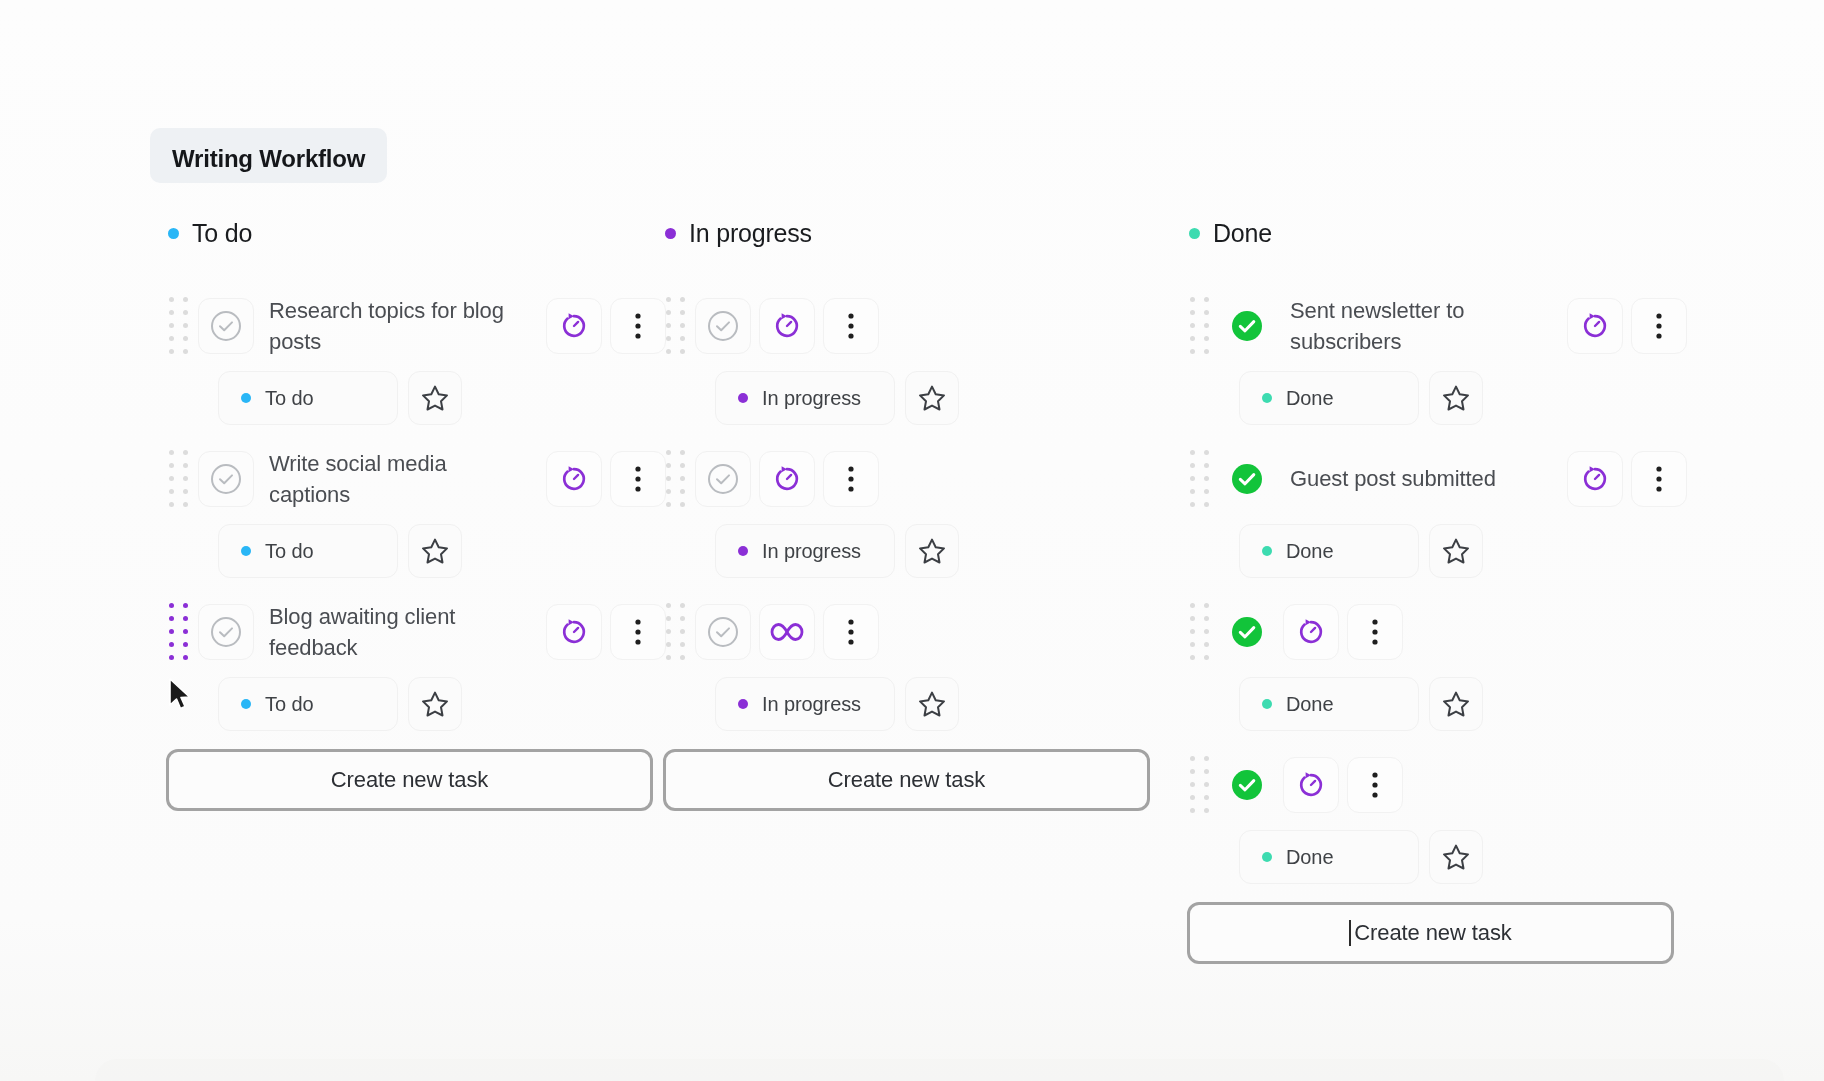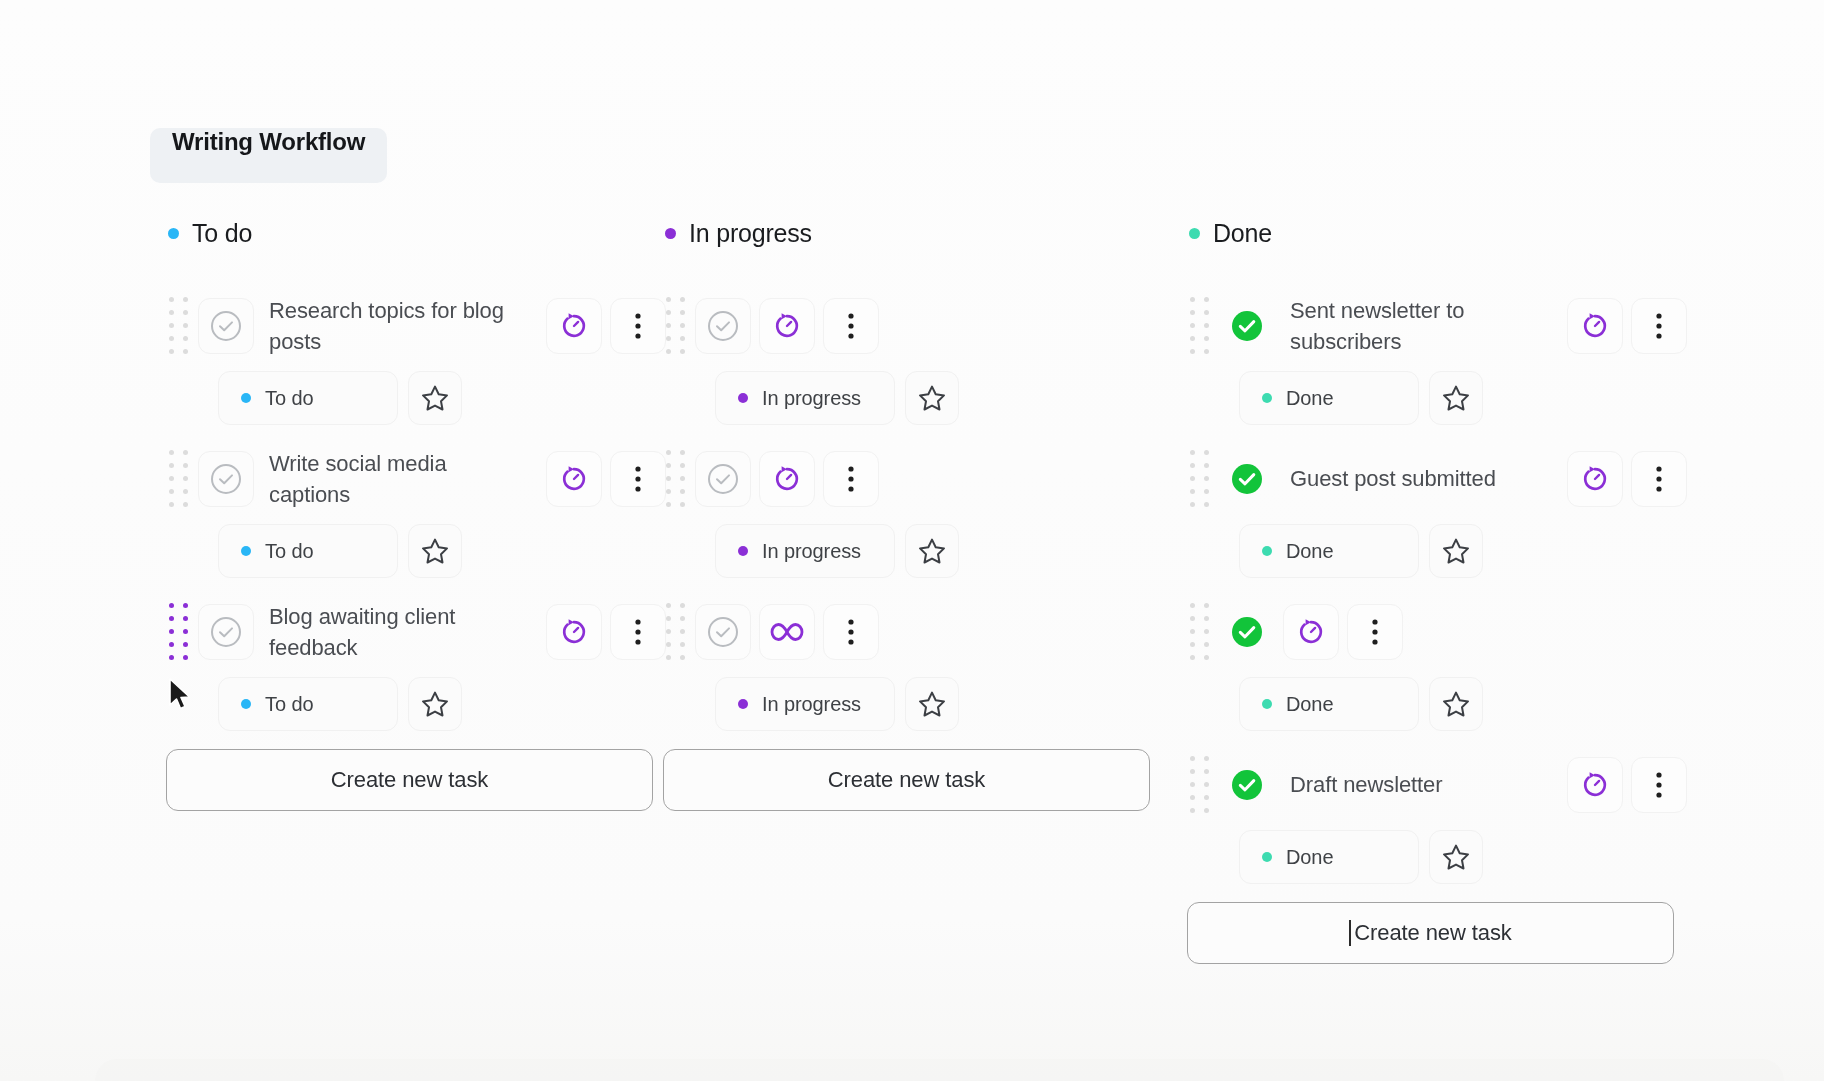--- a/index.html
+++ b/index.html
@@ -39,23 +39,23 @@
     width: 1824px;
     height: 1081px;
   }
 
   
   .title-chip {
     position: absolute;
     left: 150px;
     top: 128px;
     height: 55px;
-    padding: 0 22px;
-    display: flex;
-    align-items: flex-start;
+    padding: 10px 22px;
+    display: flex;
+    align-items: flex-end;
     background: #eef1f4;
     border-radius: 10px;
     font-size: 24px;
     font-weight: bold;
     color: #15171a;
     letter-spacing: -.2px;
   }
 
   
   .column {
@@ -197,21 +197,21 @@
     justify-content: center;
     flex: none;
   }
 
   
   .create-btn {
     position: relative;
     width: 487px;
     height: 62px;
     margin-top: 16px;
-    border: 1px solid #a3a3a3;
+    border: 3px solid #a3a3a3;
     border-radius: 12px;
     background: #fcfcfc;
     display: flex;
     align-items: center;
     justify-content: center;
     font-size: 22px;
     color: #2d3035;
     letter-spacing: -.1px;
   }
   .create-btn .caret {
@@ -710,21 +710,20 @@
             <i></i>
             <i></i>
             <i></i>
           </div>
           <div class="check-btn plain">
             <svg width="38" height="38" viewBox="0 0 38 38">
               <circle cx="19" cy="19" r="15" fill="#12c43a"></circle>
               <path d="M12.3 19.3 L17 23.8 L25.8 14.6" fill="none" stroke="#ffffff" stroke-width="3" stroke-linecap="round" stroke-linejoin="round"></path>
             </svg>
           </div>
-          <div class="task-name">Draft newsletter</div>
           <div class="icon-btn">
             <svg width="32" height="32" viewBox="0 0 32 32">
               <path d="M16 6.2 A9.8 9.8 0 1 1 9.6 8.6" fill="none" stroke="#8b2fd6" stroke-width="2.7" stroke-linecap="round"></path>
               <path d="M16 6.2 L10.6 3.2 L10.6 9.3 Z" fill="#8b2fd6"></path>
               <path d="M16 16 L20.1 11.9" fill="none" stroke="#8b2fd6" stroke-width="2.4" stroke-linecap="round"></path>
             </svg>
           </div>
           <div class="icon-btn">
             <svg width="8" height="30" viewBox="0 0 8 30">
               <circle cx="4" cy="5" r="2.6" fill="#1f1f1f"></circle>

